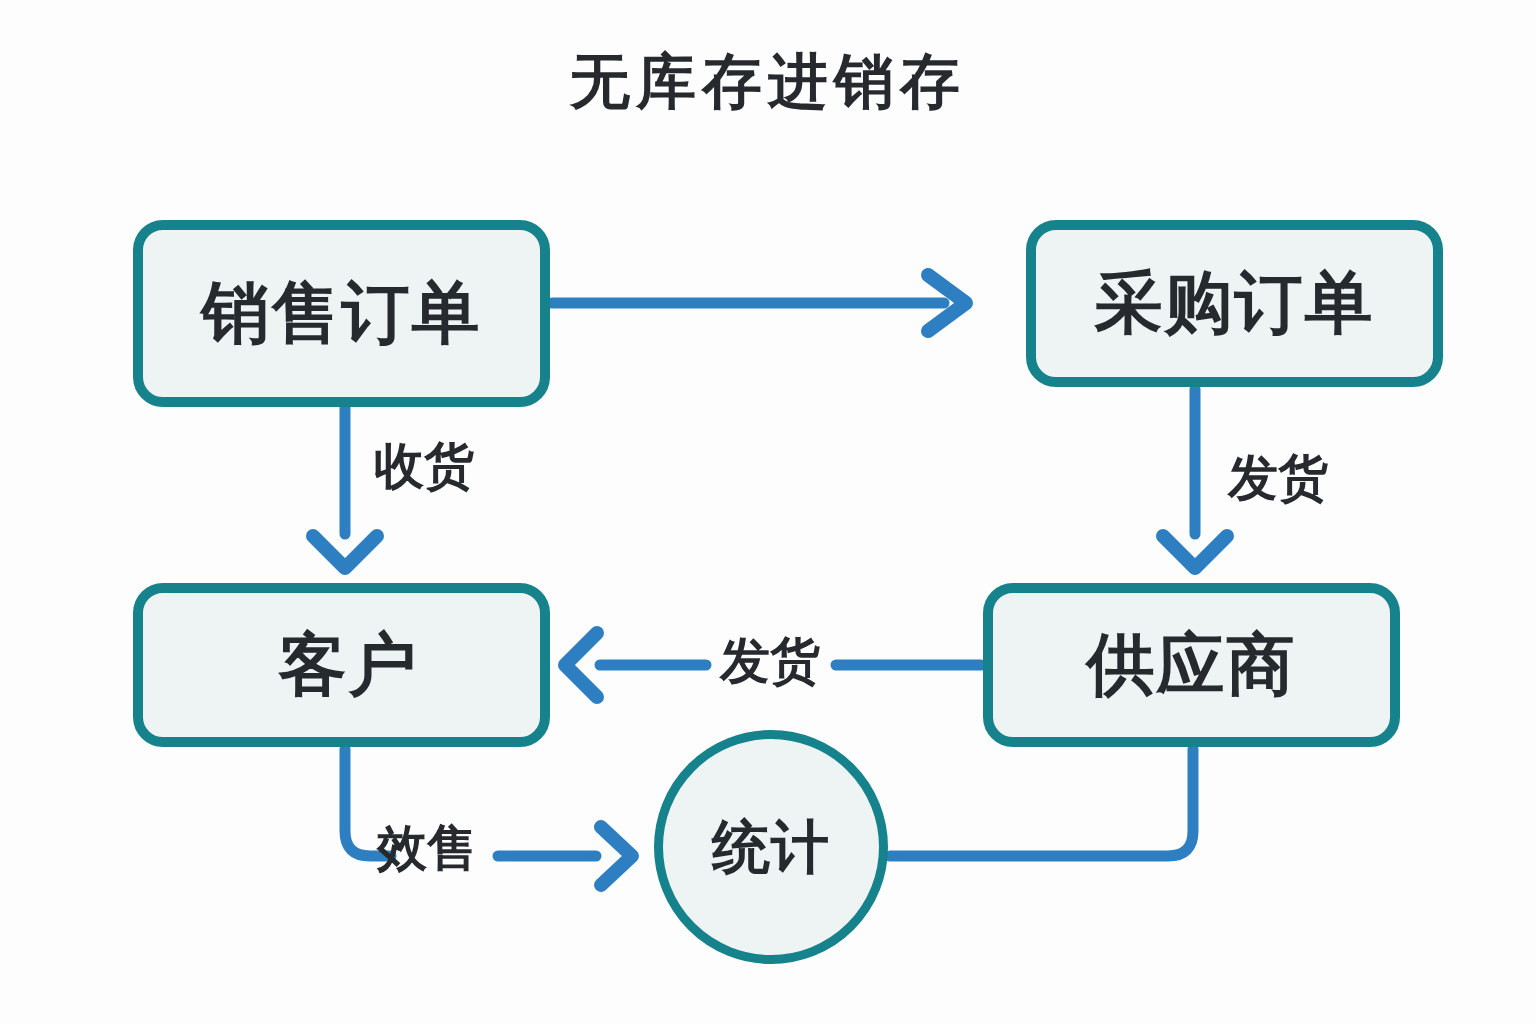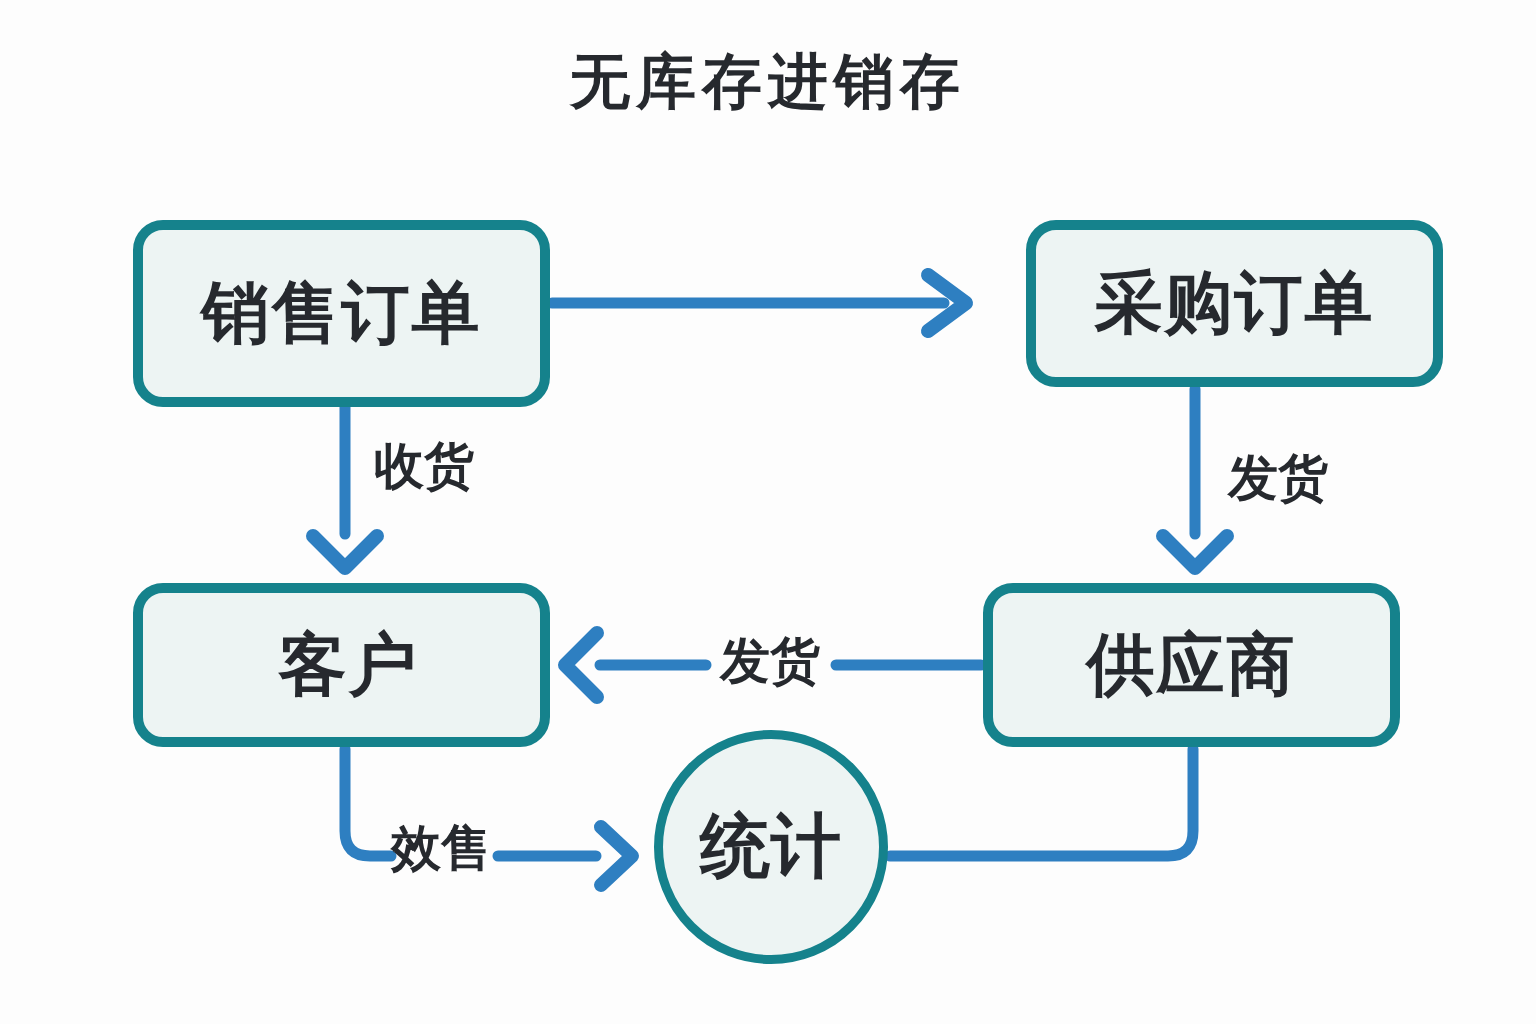--- a/index.html
+++ b/index.html
@@ -62,21 +62,21 @@
     color: var(--ink);
     font-weight: 800;
     font-size: 68px;
     letter-spacing: 2px;
     text-align: center;
     white-space: nowrap;
   }
   .node--circle {
     border-radius: 50%;
     border-width: 9px;
-    font-size: 70px;
+    font-size: 58px;
     line-height: 1.25;
     letter-spacing: 1px;
   }
   .edge-label {
     position: absolute;
     transform: translate(-50%, -50%);
     font-size: 50px;
     font-weight: 800;
     color: var(--ink);
     white-space: nowrap;
@@ -130,15 +130,15 @@
   <div class="node node--circle" style="left:654px; top:730px; width:234px; height:234px;">
     <span>统计</span>
   </div>
 
   <div class="edge-label" style="left:424px; top:466px;">收货</div>
 
   <div class="edge-label" style="left:1278px; top:478px;">发货</div>
 
   <div class="edge-label" style="left:770px; top:661px;">发货</div>
 
-  <div class="edge-label" style="left:441px; top:848px;">效售</div>
+  <div class="edge-label" style="left:427px; top:848px;">效售</div>
 
 </div>
 
 </body></html>

